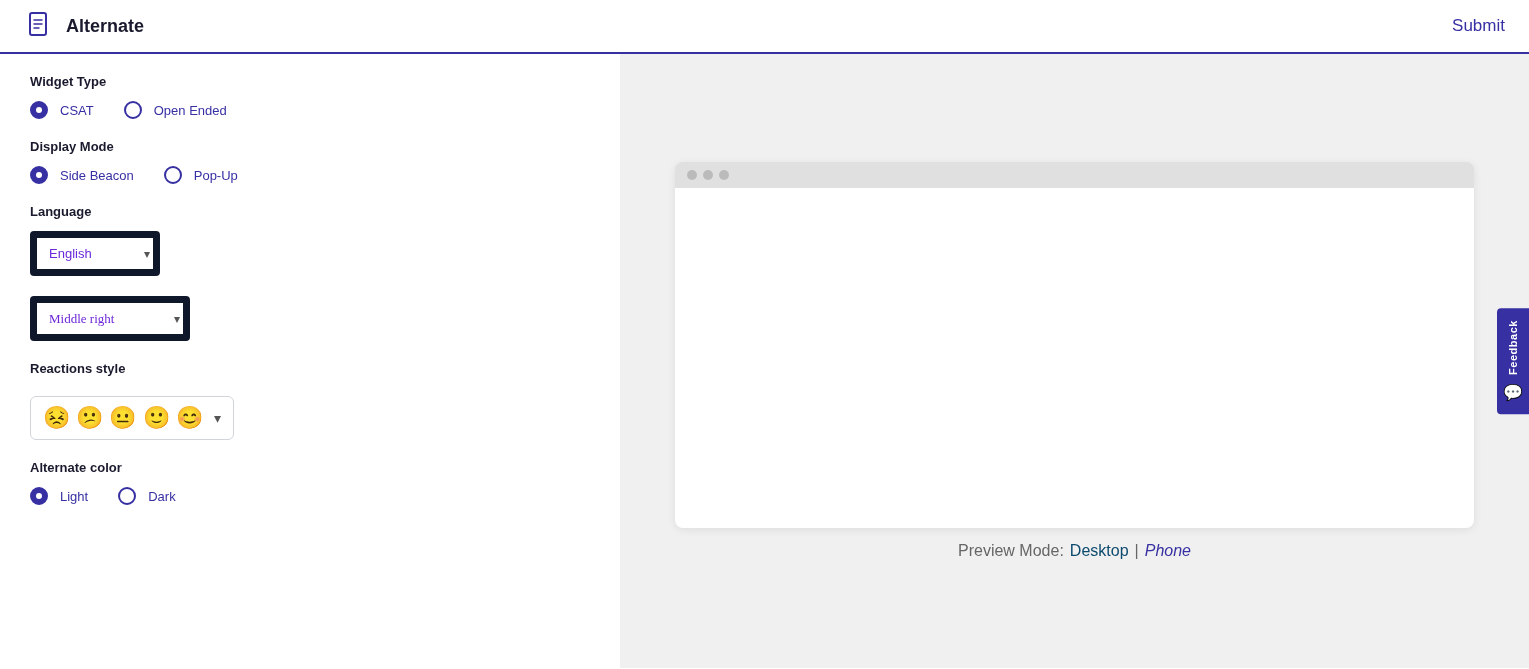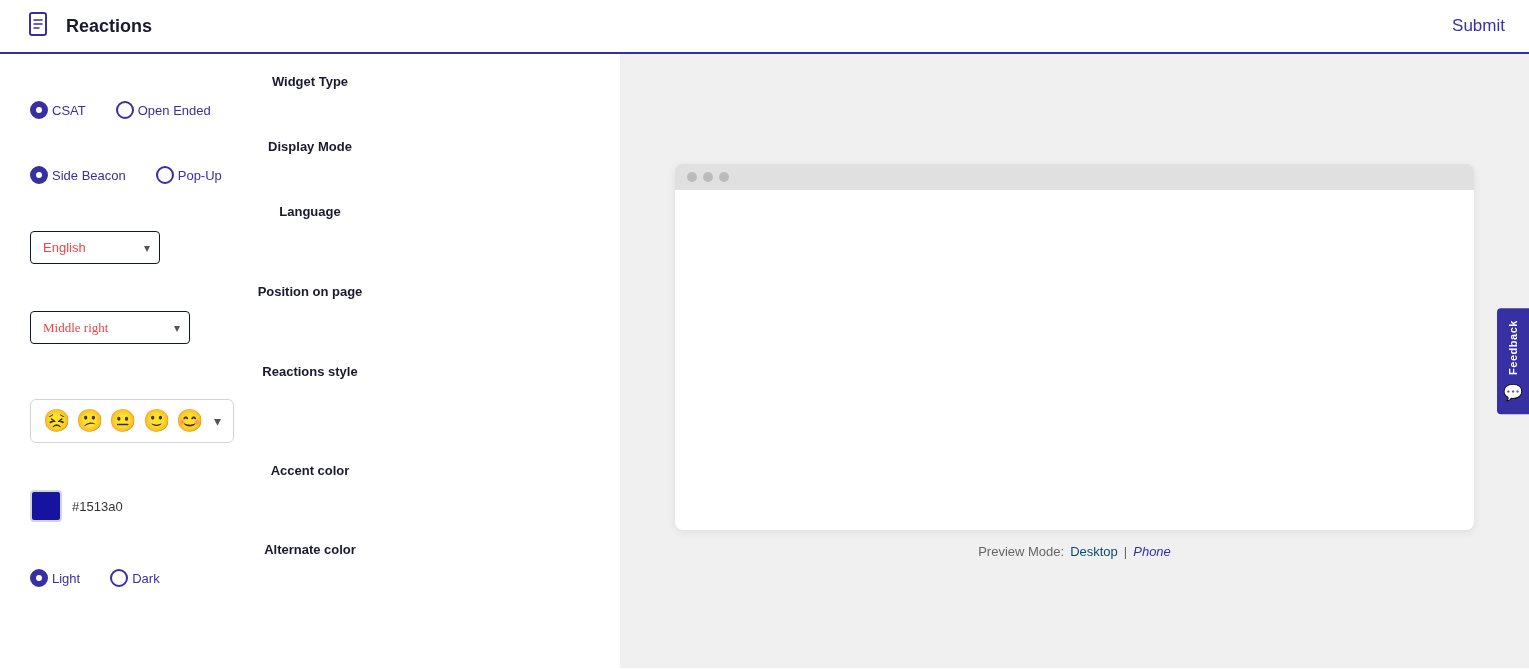--- a/index.html
+++ b/index.html
@@ -51,34 +51,33 @@
       padding: 20px 30px;
       overflow-y: auto;
       background: #fff;
     }
 
     .section-label {
       font-size: 13px;
       font-weight: 600;
       color: #1a1a2e;
       margin-bottom: 12px;
-      text-align: center;
     }
 
     .radio-group {
       display: flex;
       align-items: center;
       gap: 30px;
       margin-bottom: 18px;
     }
 
     .radio-option {
       display: flex;
       align-items: center;
-      gap: 4px;
+      gap: 12px;
       cursor: pointer;
     }
 
     .radio-input {
       appearance: none;
       width: 18px;
       height: 18px;
       border-radius: 50%;
       border: 2px solid #3730a3;
       background: #fff;
@@ -106,25 +105,25 @@
       font-size: 13px;
       color: #3730a3;
     }
 
     .dropdown-container {
       margin-bottom: 18px;
     }
 
     .dropdown-select {
       appearance: none;
-      border: 1px solid #0f172a;
+      border: 7px solid #0f172a;
       border-radius: 4px;
       padding: 8px 36px 8px 12px;
       font-size: 13px;
-      color: #ef4444;
+      color: #6d28d9;
       background: #fff;
       cursor: pointer;
       min-width: 130px;
       position: relative;
     }
 
     .dropdown-wrapper {
       position: relative;
       display: inline-block;
     }
@@ -223,21 +222,21 @@
       background: #bbb;
     }
 
     .browser-content {
       background: #fff;
       height: 340px;
     }
 
     .preview-mode-bar {
       margin-top: 14px;
-      font-size: 13px;
+      font-size: 16px;
       color: #666;
       display: flex;
       gap: 6px;
       align-items: center;
     }
 
     .preview-mode-label {
       color: #666;
     }
 
@@ -293,21 +292,21 @@
   </style>
 </head>
 <body>
 
 <header class="header">
   <div class="header-left">
     <svg class="header-icon" viewBox="0 0 32 32" fill="none" xmlns="http://www.w3.org/2000/svg">
       <rect x="6" y="3" width="16" height="22" rx="2" stroke="#3730a3" stroke-width="2" fill="none"></rect>
       <path d="M10 10h8M10 14h8M10 18h5" stroke="#3730a3" stroke-width="1.5" stroke-linecap="round"></path>
     </svg>
-    <span class="header-title">Reactions</span>
+    <span class="header-title">Alternate</span>
   </div>
   <button class="submit-btn">Submit</button>
 </header>
 
 <div class="main">
 
   <div class="left-panel">
 
     <div class="section-block">
       <div class="section-label">Widget Type</div>
@@ -345,21 +344,20 @@
             <option>English</option>
             <option>French</option>
             <option>Spanish</option>
             <option>German</option>
           </select>
         </div>
       </div>
     </div>
 
     <div class="section-block">
-      <div class="section-label">Position on page</div>
       <div class="dropdown-container">
         <div class="dropdown-wrapper">
           <select class="dropdown-select" style="min-width:160px;font-family:Liberation Serif, serif;">
             <option>Middle right</option>
             <option>Middle left</option>
             <option>Bottom right</option>
             <option>Bottom left</option>
           </select>
         </div>
       </div>
@@ -370,27 +368,20 @@
       <div class="reactions-container">
         <span class="emoji">😣</span>
         <span class="emoji">😕</span>
         <span class="emoji">😐</span>
         <span class="emoji">🙂</span>
         <span class="emoji">😊</span>
         <span class="reactions-chevron">▾</span>
       </div>
     </div>
 
-    <div class="section-block">
-      <div class="section-label">Accent color</div>
-      <div class="accent-color-row">
-        <div class="color-swatch" style="background: #1513a0;"></div>
-        <span class="color-hex">#1513a0</span>
-      </div>
-    </div>
 
     <div class="section-block">
       <div class="section-label">Alternate color</div>
       <div class="radio-group">
         <label class="radio-option">
           <input type="radio" class="radio-input" name="alternate_color" value="light" checked="" style="">
           <span class="radio-label">Light</span>
         </label>
         <label class="radio-option">
           <input type="radio" class="radio-input" name="alternate_color" value="dark" style="">

